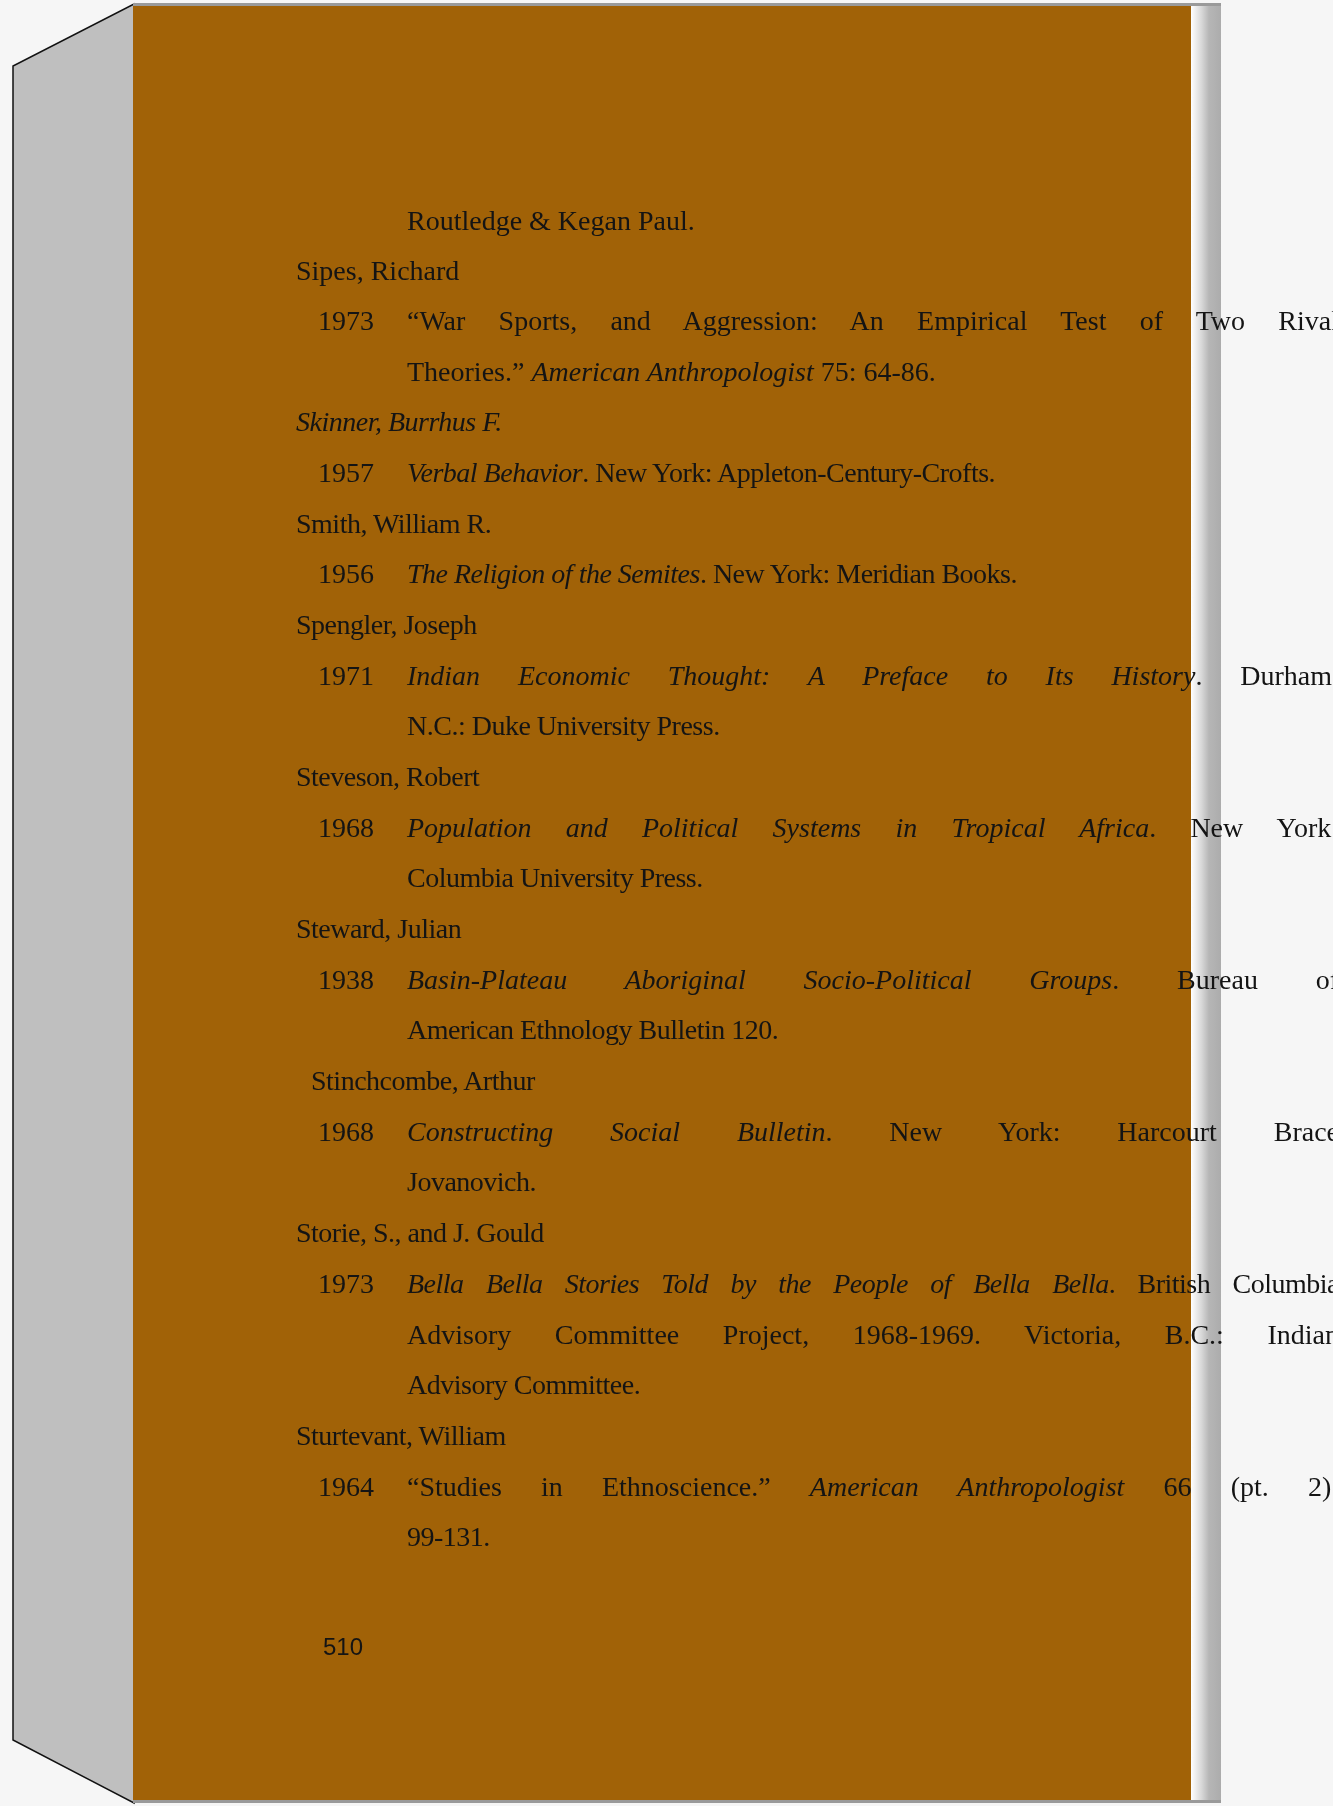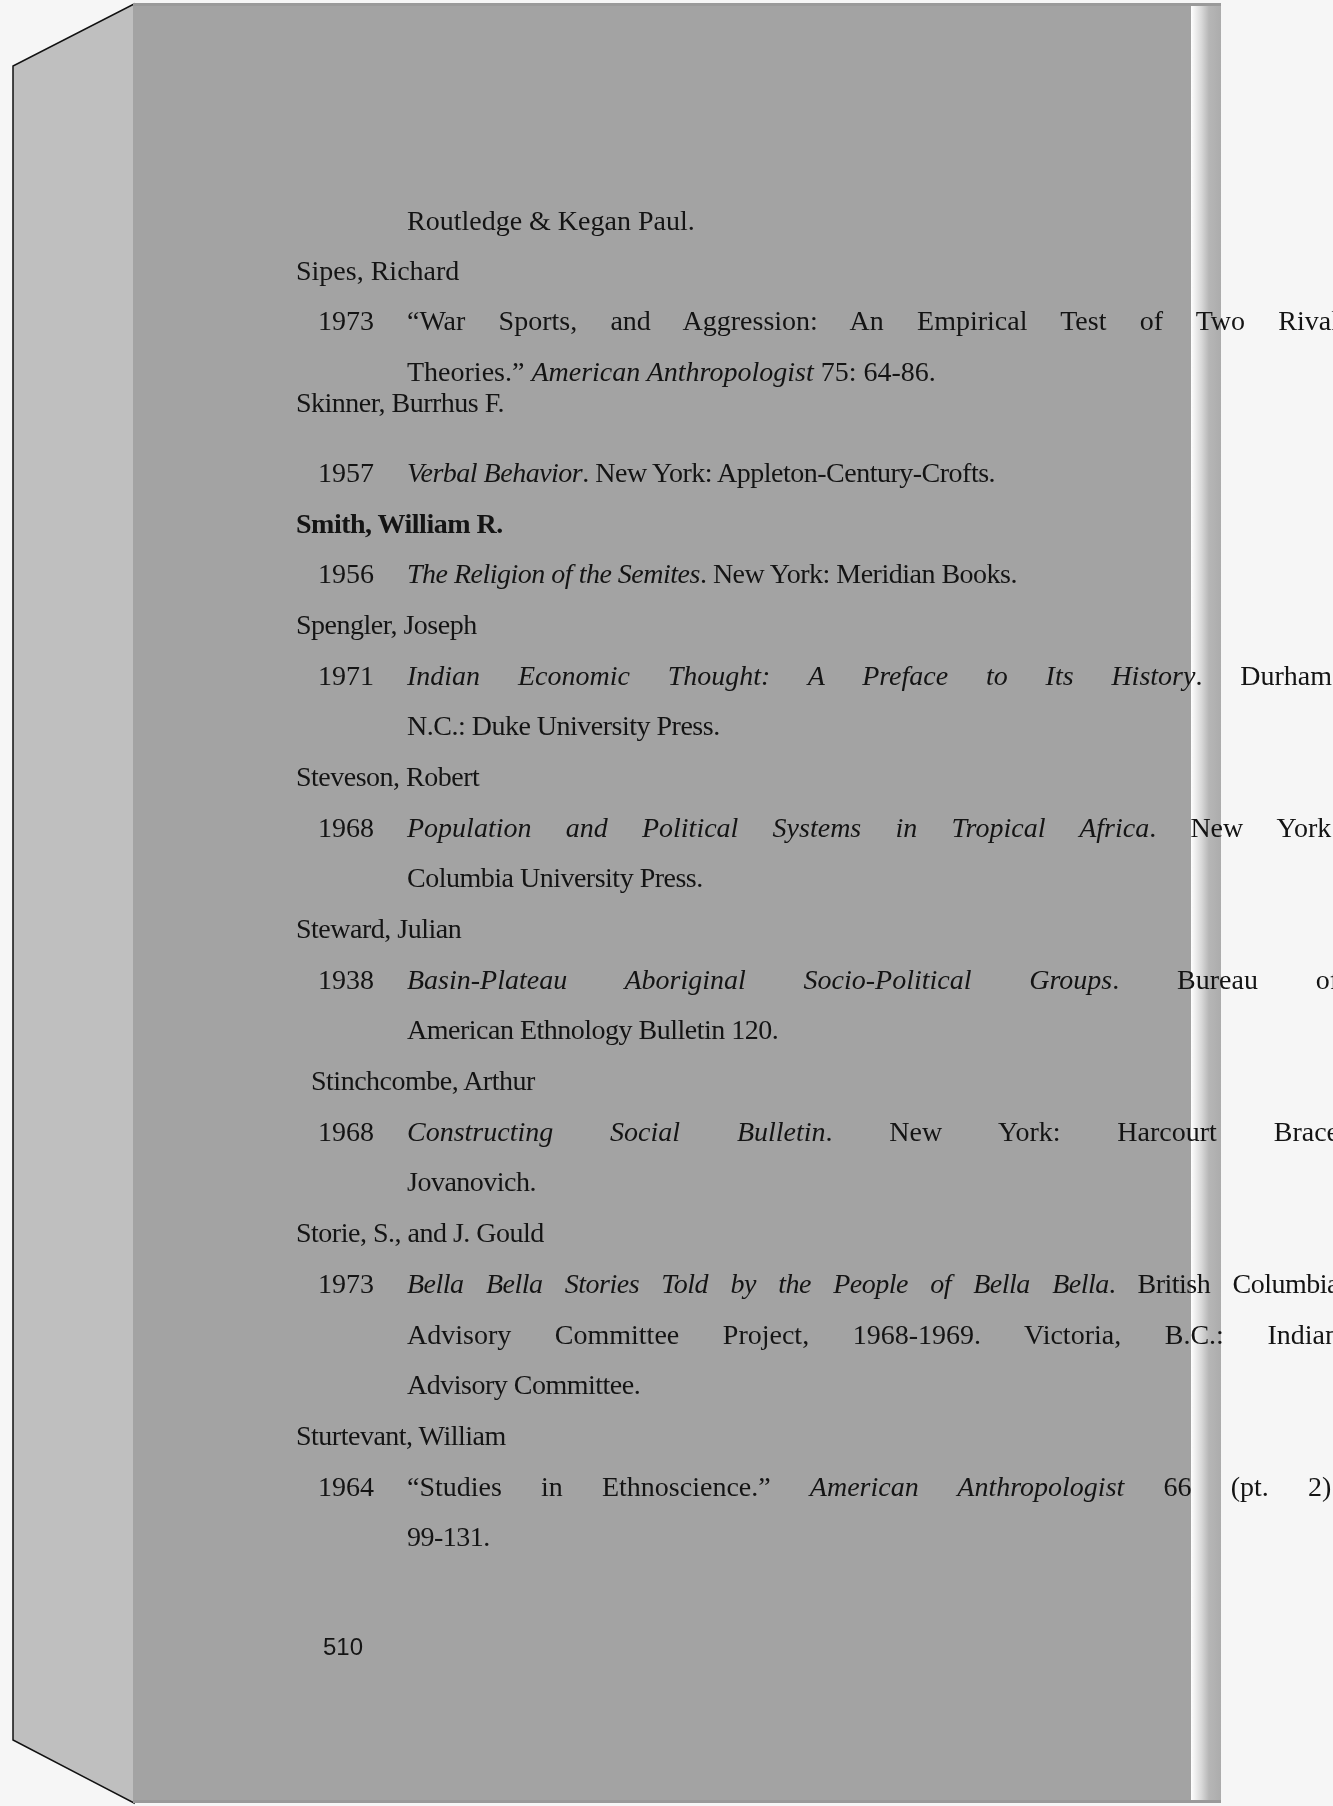--- a/index.html
+++ b/index.html
@@ -5,21 +5,21 @@
   html, body { margin: 0; padding: 0; }
   body {
     width: 1333px; height: 1806px; position: relative; overflow: hidden;
     background: #f6f6f6;
     font-family: "Liberation Serif", "DejaVu Serif", serif;
     color: #141414;
   }
   .spine-svg { position: absolute; left: 0; top: 0; width: 140px; height: 1806px; }
   .page {
     position: absolute; left: 133px; top: 3px; width: 1088px; height: 1800px;
-    background: #a3a3a3;
+    background: #a16207;
     border-top: 3px solid #9a9a9a;
     border-bottom: 3px solid #9a9a9a;
     box-sizing: border-box;
   }
   .page-shadow {
     position: absolute; right: 0; top: 0; width: 30px; height: 100%;
     background: linear-gradient(to right, #ffffff 0%, #d8d8d8 35%, #b6b6b6 60%, #acacac 100%);
   }
   .content { position: absolute; left: 0; top: 0; width: 100%; height: 100%; }
   .line {
@@ -48,25 +48,25 @@
   <div class="page-shadow"></div>
   <div class="content">
 
     <div class="line text" style="top:199px;">Routledge &amp; Kegan Paul.</div>
 
     <div class="line author" style="top:249px;">Sipes, Richard</div>
     <div class="line year" style="top:299px;">1973</div>
     <div class="line text just" style="top:299px;"><span>“War Sports, and Aggression: An Empirical Test of Two Rival</span></div>
     <div class="line text" style="top:350px;"><span>Theories.” </span><i>American Anthropologist</i><span> 75: 64-86.</span></div>
 
-    <div class="line author condensed" style="top:381px;">Skinner, Burrhus F.</div>
+    <div class="line author condensed" style="top:400px;font-style:italic;">Skinner, Burrhus F.</div>
     <div class="line year" style="top:451px;">1957</div>
     <div class="line text condensed" style="top:451px;"><i>Verbal Behavior</i><span>. New York: Appleton-Century-Crofts.</span></div>
 
-    <div class="line author condensed" style="top:502px;font-weight:bold;">Smith, William R.</div>
+    <div class="line author condensed" style="top:502px;">Smith, William R.</div>
     <div class="line year" style="top:552px;">1956</div>
     <div class="line text condensed" style="top:552px;"><i>The Religion of the Semites</i><span>. New York: Meridian Books.</span></div>
 
     <div class="line author condensed" style="top:603px;">Spengler, Joseph</div>
     <div class="line year" style="top:654px;">1971</div>
     <div class="line text just" style="top:654px;"><i>Indian Economic Thought: A Preface to Its History</i><span>. Durham,</span></div>
     <div class="line text condensed" style="top:704px;">N.C.: Duke University Press.</div>
 
     <div class="line author condensed" style="top:755px;">Steveson, Robert</div>
     <div class="line year" style="top:806px;">1968</div>

